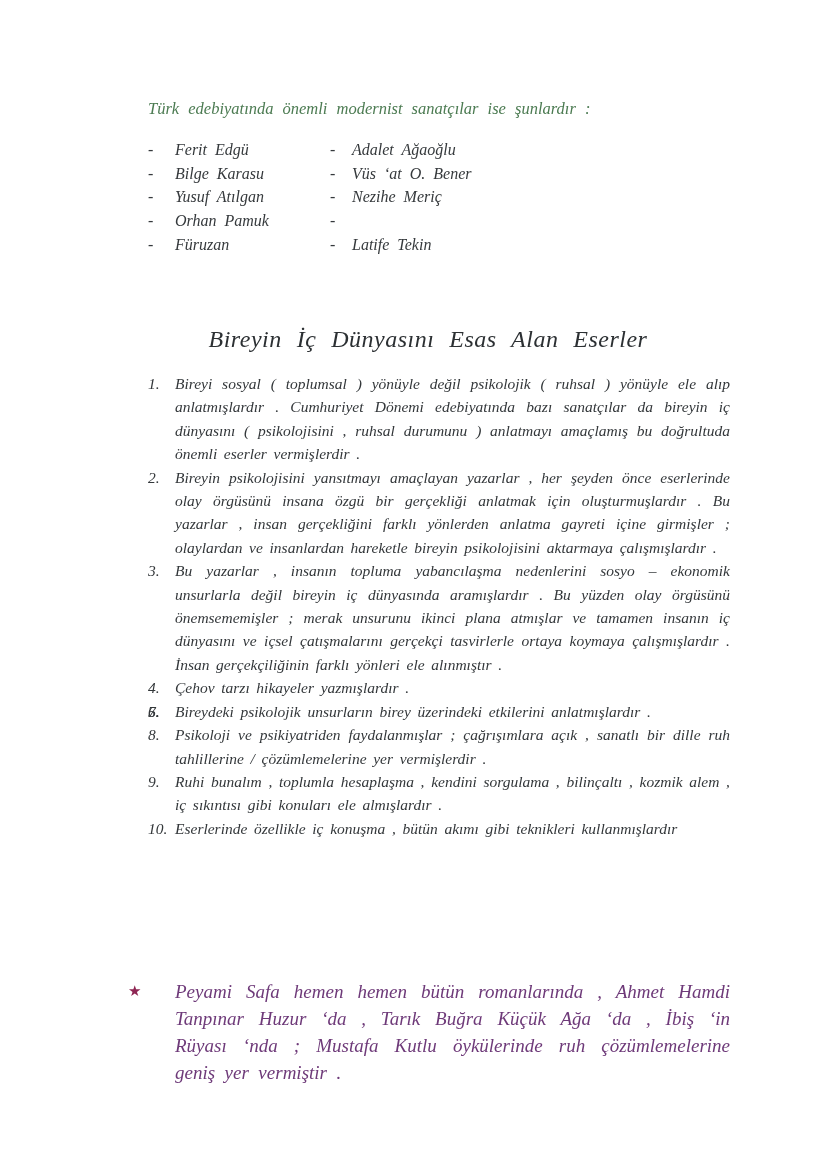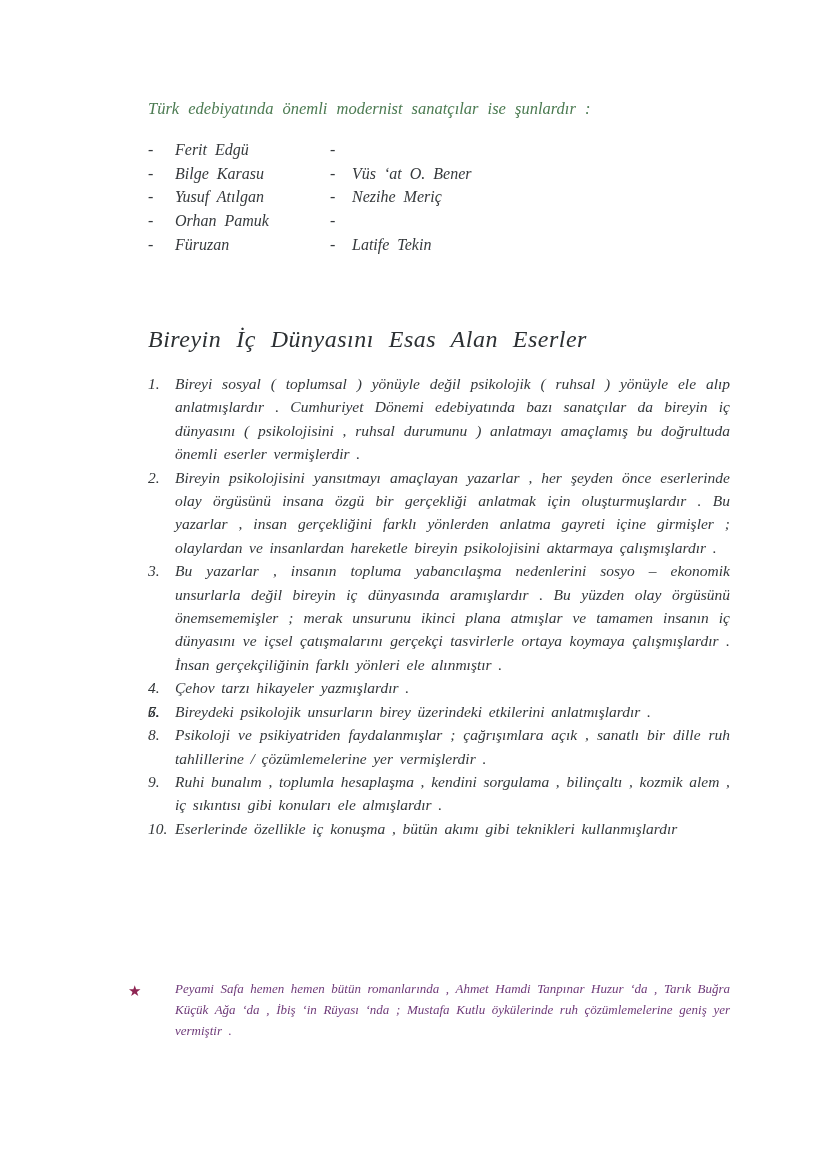--- a/index.html
+++ b/index.html
@@ -49,21 +49,21 @@
   }
   .author-row .dash { color: #35393c; }
 
   
   .title {
     position: absolute;
     left: 148px;
     top: 326px;
     width: 560px;
     margin: 0;
-    text-align: left;
+    text-align: center;
     font-size: 24px;
     font-weight: normal;
     letter-spacing: 0.5px;
     word-spacing: 0.35em;
     color: #2c3033;
   }
 
   
   .list {
     position: absolute;
@@ -97,39 +97,40 @@
     position: absolute;
     left: -47px;
     top: 2px;
     font-style: normal;
     font-size: 15px;
     line-height: 23.5px;
     color: #8e2653;
   }
   .footnote .foot-text {
     margin: 0;
-    font-size: 13px;
-    line-height: 21px;
+    font-size: 19px;
+    line-height: 27px;
     word-spacing: 0.25em;
     text-align: justify;
     color: #6e3a79;
   }
 </style>
 </head>
 <body>
 
 <div class="page">
 
   <p class="intro">Türk edebiyatında önemli modernist sanatçılar ise şunlardır :</p>
 
   <div class="authors">
     <div class="author-row">
       <span class="dash">-</span>
       <span>Ferit Edgü</span>
       <span class="dash">-</span>
+      <span>Adalet Ağaoğlu</span>
     </div>
     <div class="author-row">
       <span class="dash">-</span>
       <span>Bilge Karasu</span>
       <span class="dash">-</span>
       <span>Vüs ‘at O. Bener</span>
     </div>
     <div class="author-row">
       <span class="dash">-</span>
       <span>Yusuf Atılgan</span>

